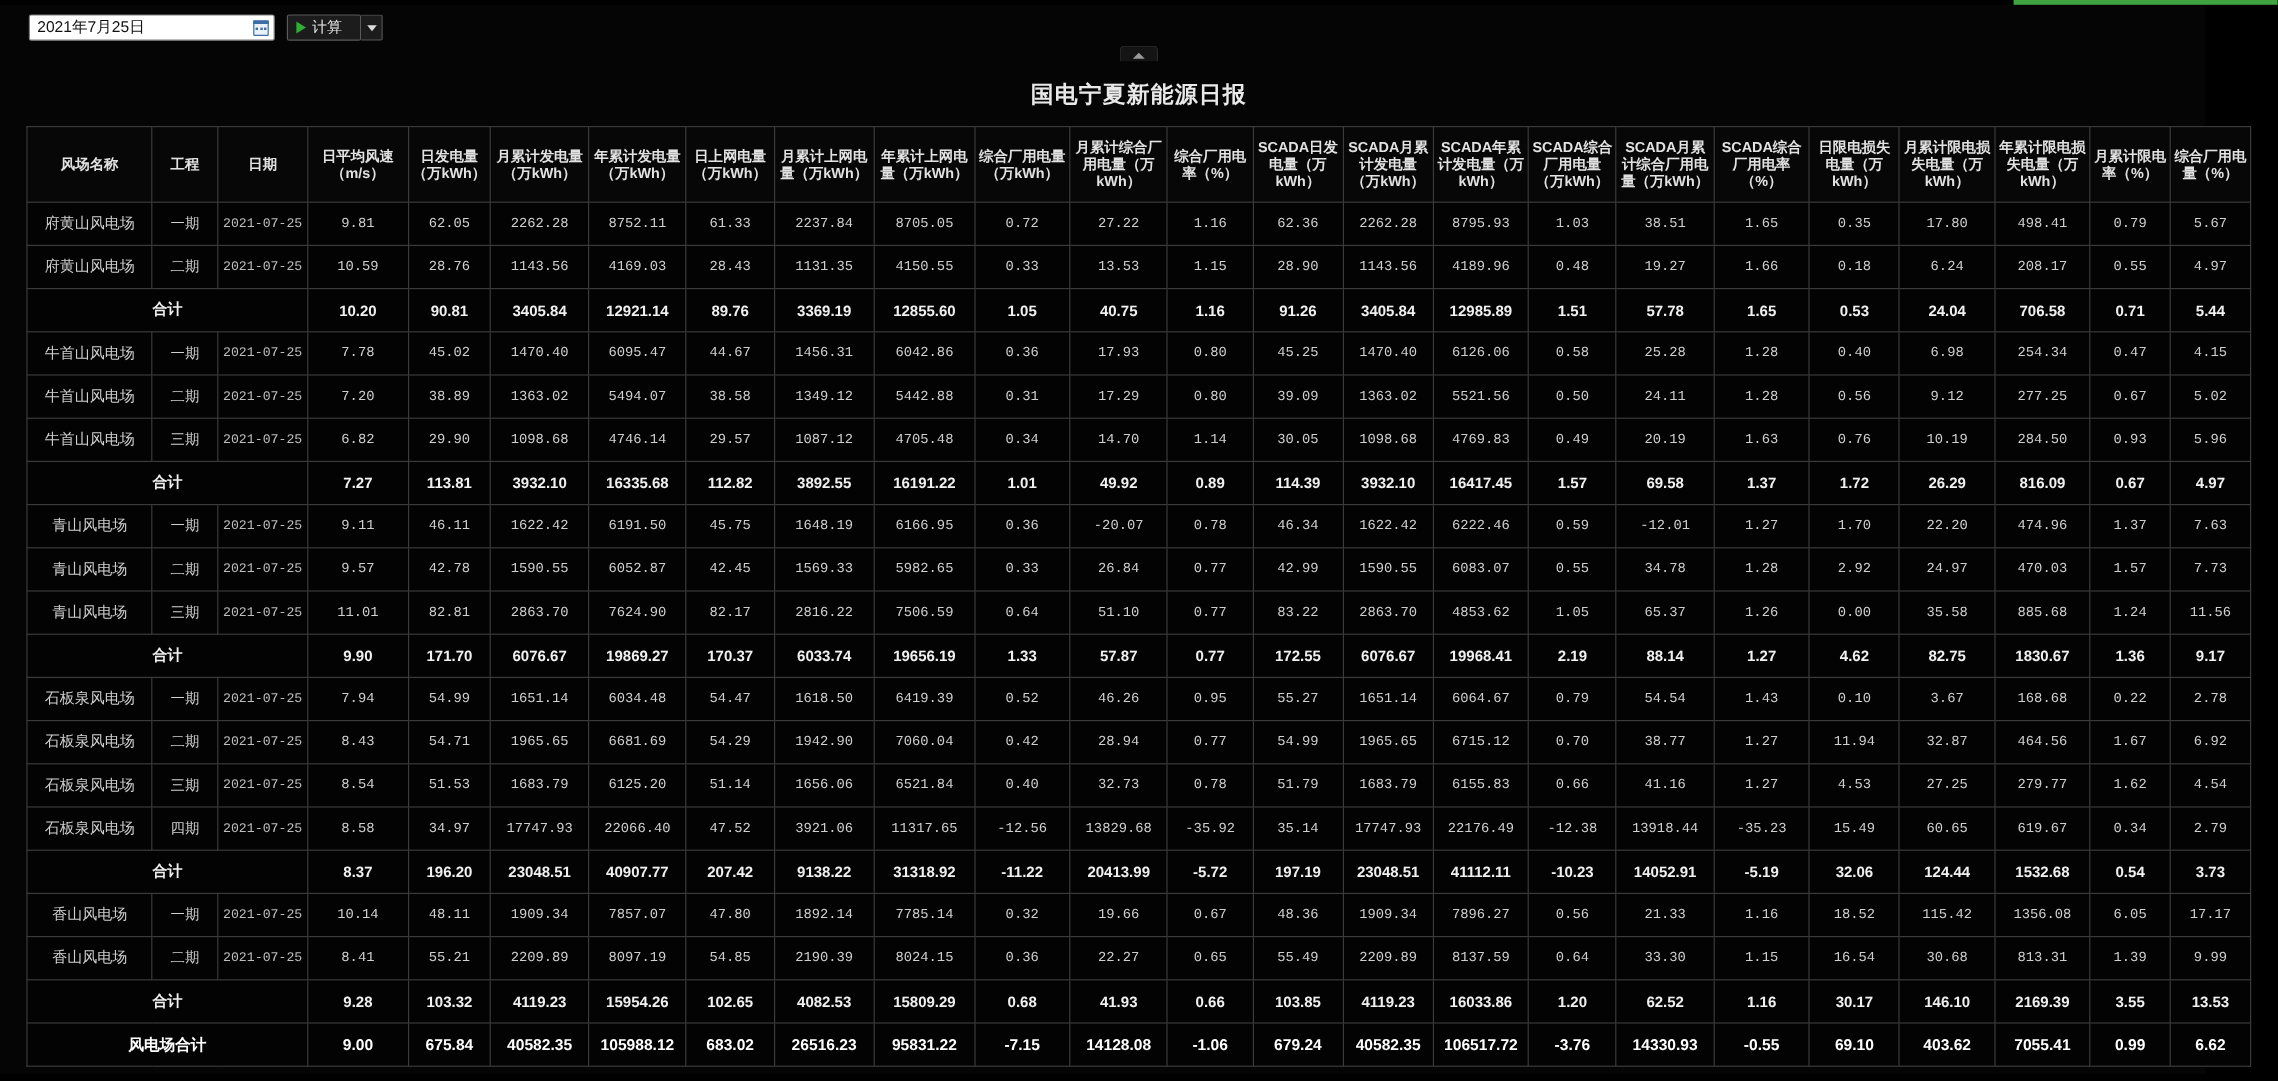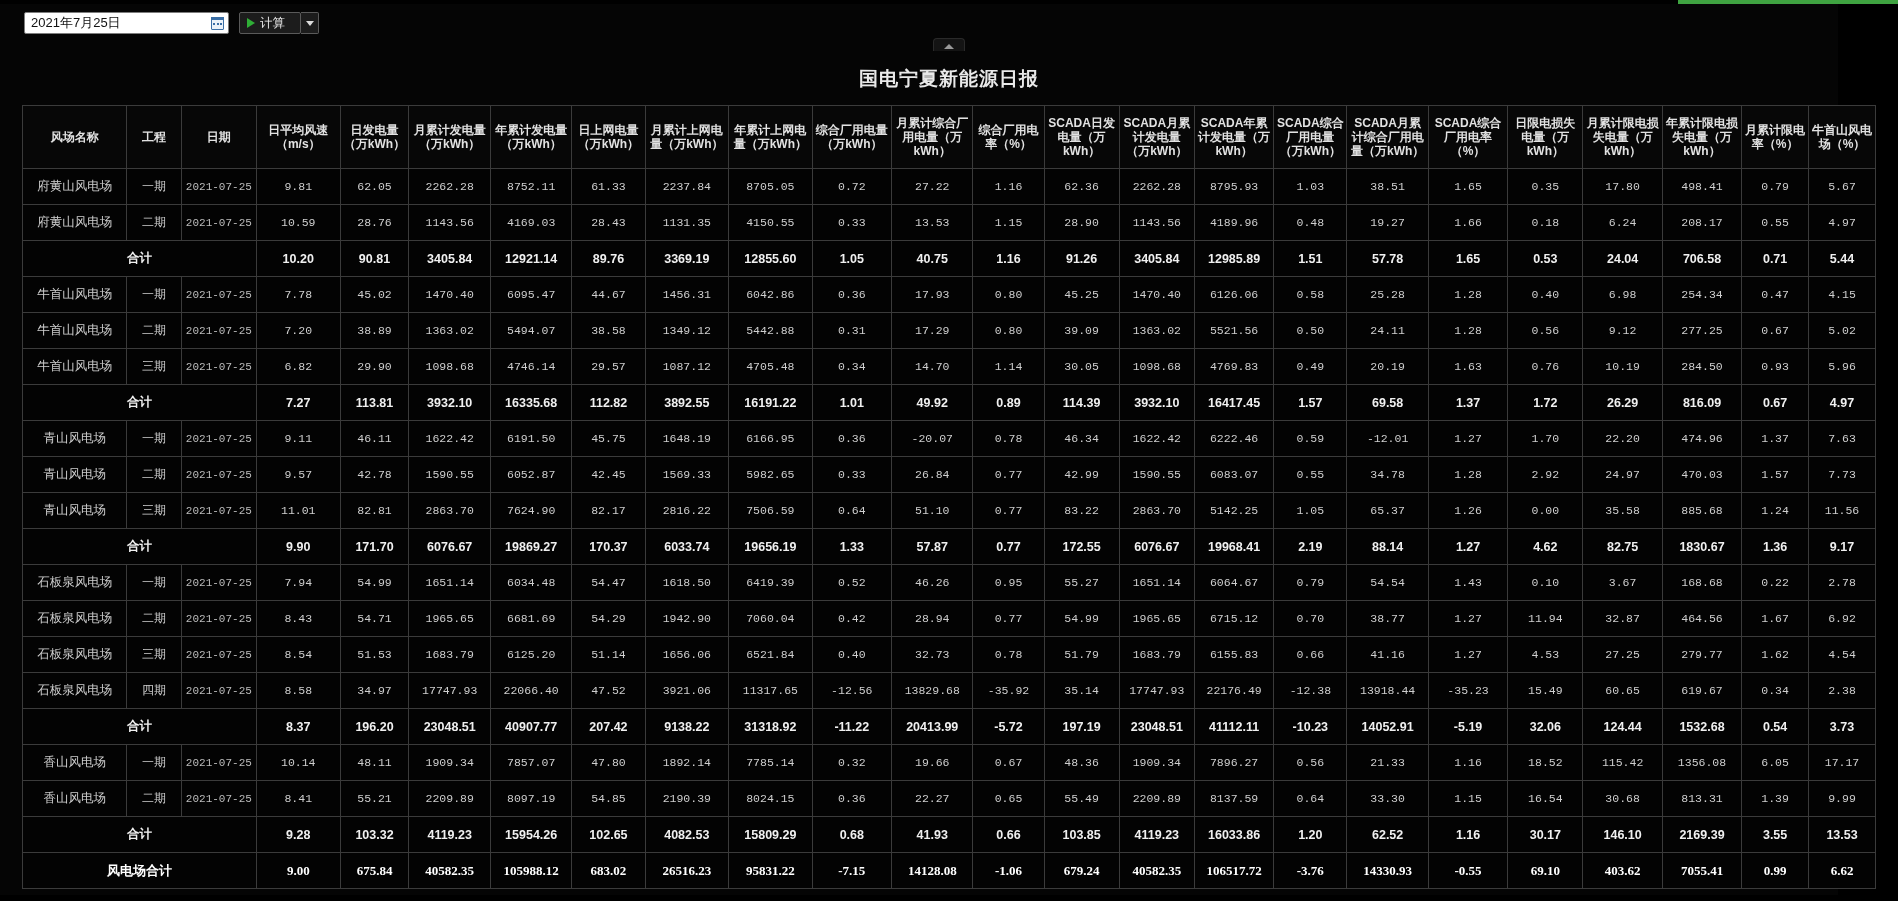--- a/index.html
+++ b/index.html
@@ -66,21 +66,21 @@
   }
   thead th{
     height:58px;font-size:12px;font-weight:bold;line-height:1.18;padding:2px 2px;color:#e2e2e2;
     background:#070707;
   }
   tbody td{height:35px;font-size:12px;padding:0 2px;background:#030303;}
   tbody td.num{font-family:"Liberation Mono",monospace;font-size:11.5px;letter-spacing:0px;}
   tbody tr.total td{font-weight:bold;font-size:12.5px;color:#f0f0f0;}
   tbody tr.total td.num{font-family:"Liberation Sans",sans-serif;font-weight:bold;font-size:12.5px;}
   tbody tr.grand td{font-weight:bold;font-size:13px;color:#ffffff;}
-  tbody tr.grand td.num{font-family:Liberation Serif, serif;font-weight:bold;font-size:13px;margin-top:12px;}
+  tbody tr.grand td.num{font-family:Liberation Sans, sans-serif;font-weight:bold;font-size:13px;margin-top:12px;}
   td.name{font-size:12.5px;}
   td.date{font-family:"Liberation Mono",monospace;font-size:11px;color:#bdbdbd;}
 
   
   .bottom-edge{position:absolute;left:0;bottom:0;width:1898px;height:6px;background:#000;}
 </style>
 </head>
 <body>
 
 <div class="app">
@@ -163,21 +163,21 @@
           <th>SCADA日发电量（万kWh）</th>
           <th>SCADA月累计发电量（万kWh）</th>
           <th>SCADA年累计发电量（万kWh）</th>
           <th>SCADA综合厂用电量（万kWh）</th>
           <th>SCADA月累计综合厂用电量（万kWh）</th>
           <th>SCADA综合厂用电率（%）</th>
           <th>日限电损失电量（万kWh）</th>
           <th>月累计限电损失电量（万kWh）</th>
           <th>年累计限电损失电量（万kWh）</th>
           <th>月累计限电率（%）</th>
-          <th>牛首山风电场（%）</th>
+          <th>综合厂用电量（%）</th>
         </tr>
       </thead>
       <tbody id="tbody">
           <tr>
             <td class="name">府黄山风电场</td>
             <td>一期</td>
             <td class="date">2021-07-25</td>
             <td class="num">9.81</td>
             <td class="num">62.05</td>
             <td class="num">2262.28</td>
@@ -413,21 +413,21 @@
             <td class="num">2863.70</td>
             <td class="num">7624.90</td>
             <td class="num">82.17</td>
             <td class="num">2816.22</td>
             <td class="num">7506.59</td>
             <td class="num">0.64</td>
             <td class="num">51.10</td>
             <td class="num">0.77</td>
             <td class="num">83.22</td>
             <td class="num">2863.70</td>
-            <td class="num">5142.25</td>
+            <td class="num">4853.62</td>
             <td class="num">1.05</td>
             <td class="num">65.37</td>
             <td class="num">1.26</td>
             <td class="num">0.00</td>
             <td class="num">35.58</td>
             <td class="num">885.68</td>
             <td class="num">1.24</td>
             <td class="num">11.56</td>
           </tr>
           <tr class="total">
@@ -549,21 +549,21 @@
             <td class="num">35.14</td>
             <td class="num">17747.93</td>
             <td class="num">22176.49</td>
             <td class="num">-12.38</td>
             <td class="num">13918.44</td>
             <td class="num">-35.23</td>
             <td class="num">15.49</td>
             <td class="num">60.65</td>
             <td class="num">619.67</td>
             <td class="num">0.34</td>
-            <td class="num">2.38</td>
+            <td class="num">2.79</td>
           </tr>
           <tr class="total">
             <td class="name" colspan="3">合计</td>
             <td class="num">8.37</td>
             <td class="num">196.20</td>
             <td class="num">23048.51</td>
             <td class="num">40907.77</td>
             <td class="num">207.42</td>
             <td class="num">9138.22</td>
             <td class="num">31318.92</td>

